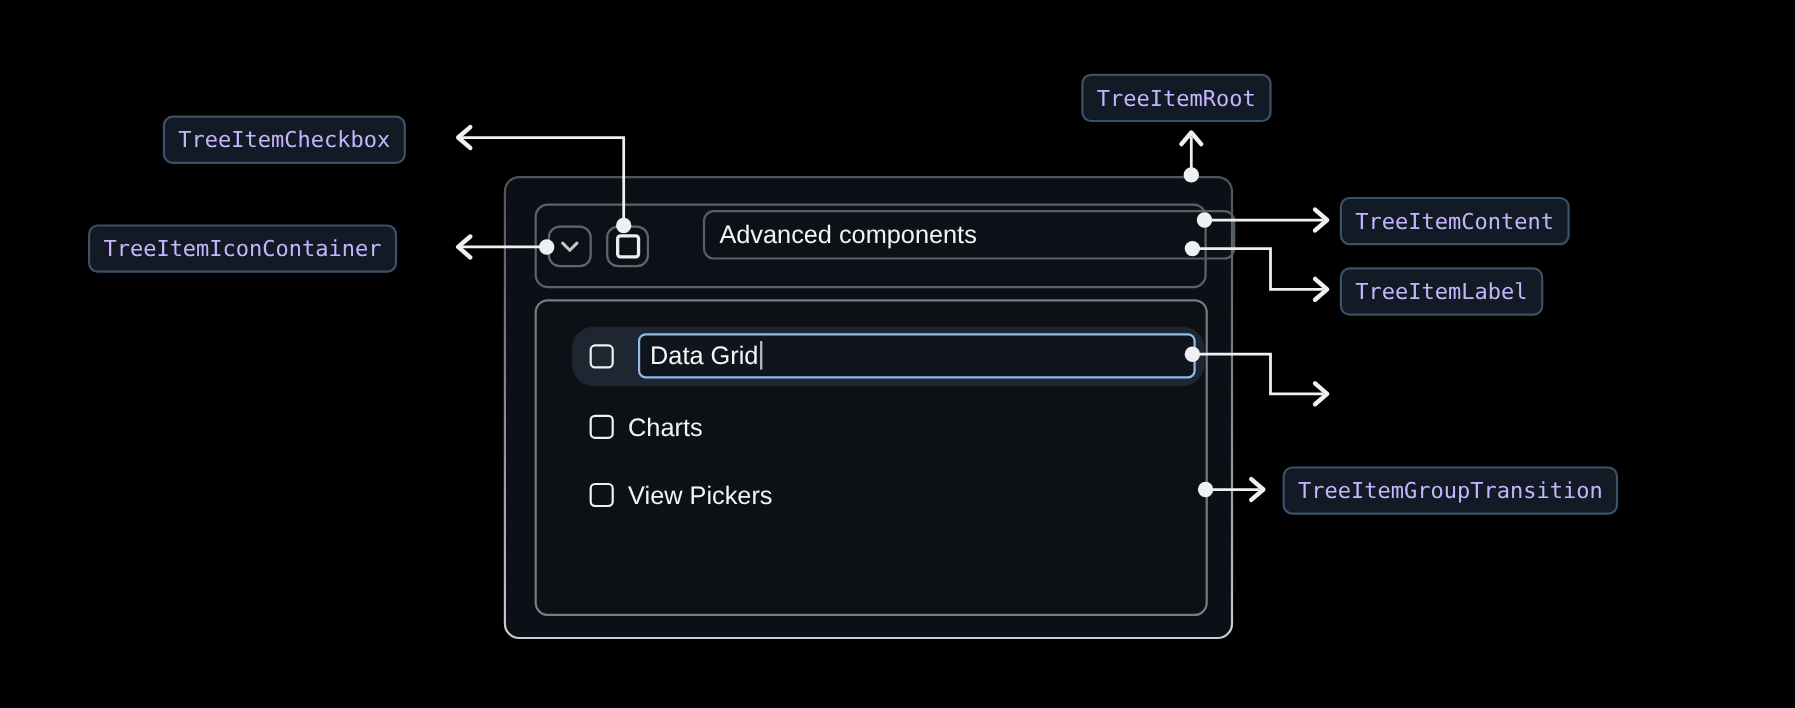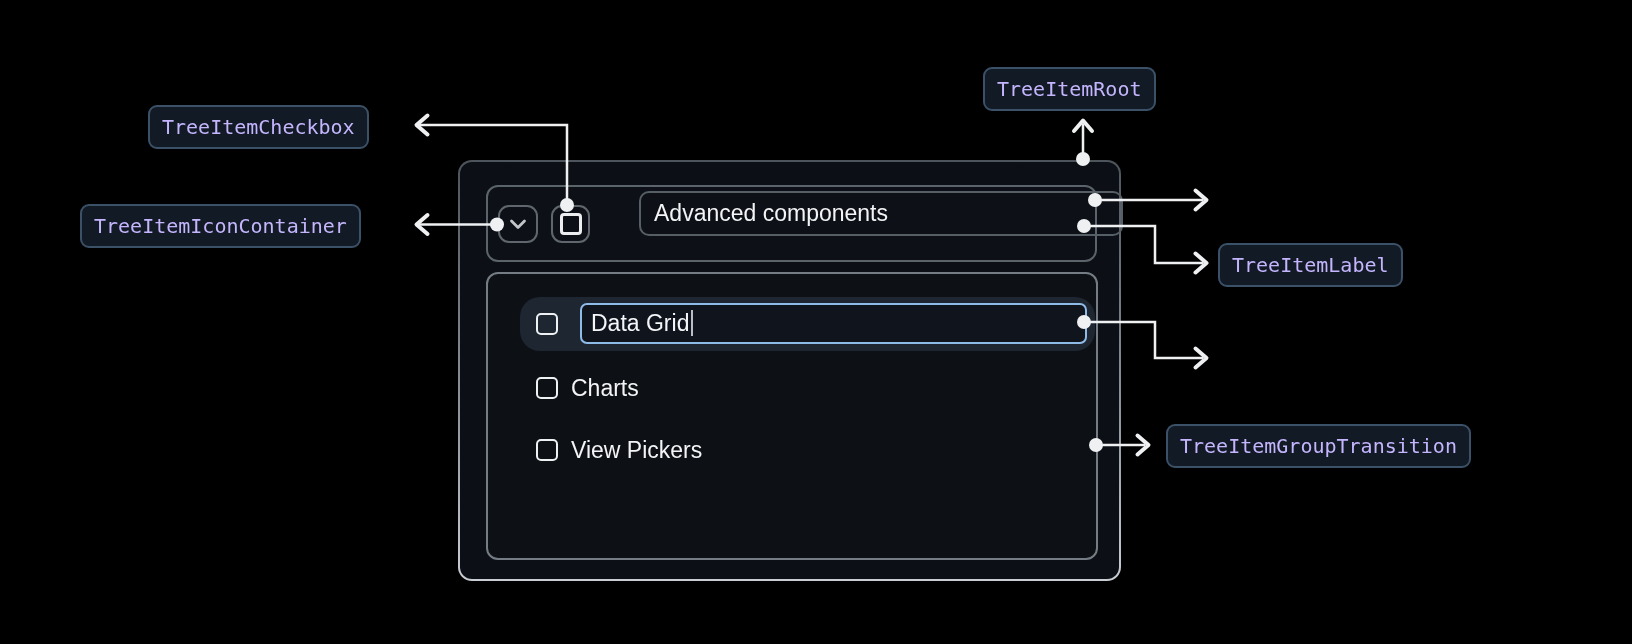--- a/index.html
+++ b/index.html
@@ -102,20 +102,21 @@
       <div class="row" style="top:162px">
         <span class="cb-small"></span>
         <span>View Pickers</span>
       </div>
     </div>
   </div>
 
   <div class="chip" style="left:148px;top:105px">TreeItemCheckbox</div>
   <div class="chip" style="left:80px;top:204px">TreeItemIconContainer</div>
   <div class="chip" style="left:983px;top:67px">TreeItemRoot</div>
+  <div class="chip" style="left:1218px;top:179px">TreeItemContent</div>
   <div class="chip" style="left:1218px;top:243px">TreeItemLabel</div>
   <div class="chip" style="left:1166px;top:424px">TreeItemGroupTransition</div>
 
   <svg id="connectors" width="1632" height="644" viewBox="0 0 1632 644">
     <g stroke="#eef0f2" stroke-width="2.5" fill="none">
 
       <g>
         <path d="M1083,159 V124"></path>
         <path d="M1074,131 L1083,120.5 L1092,131" stroke-width="4" stroke-linecap="round" stroke-linejoin="round"></path>
       </g>

